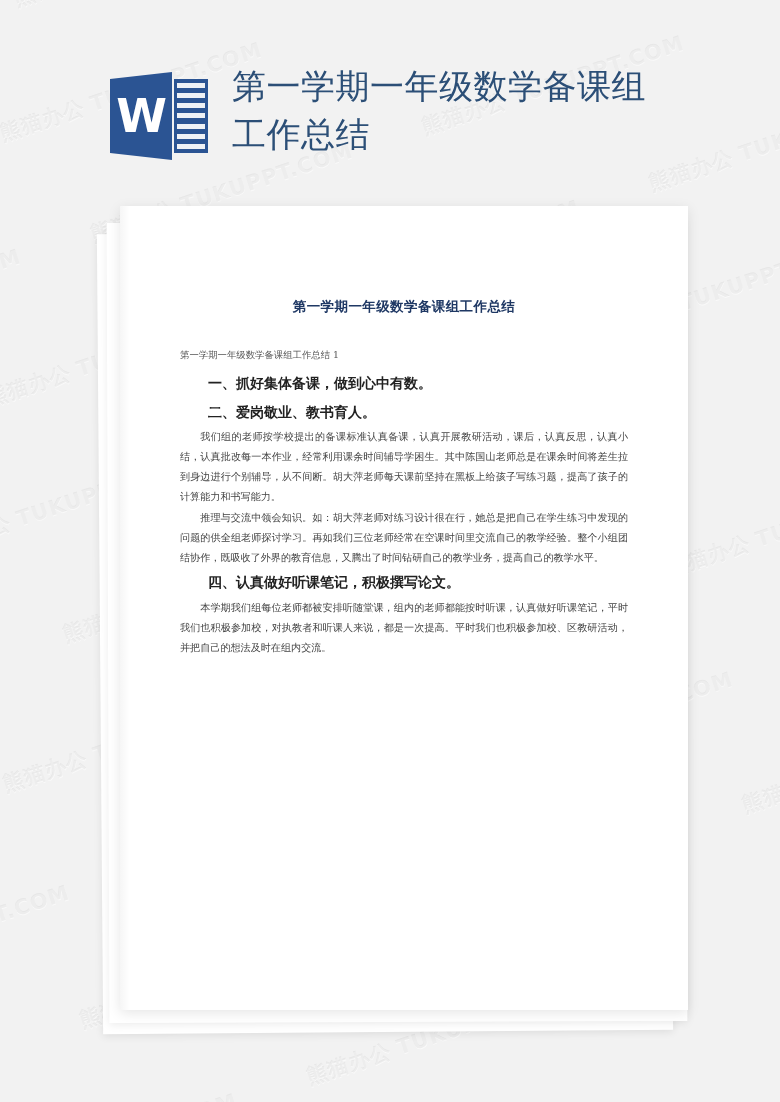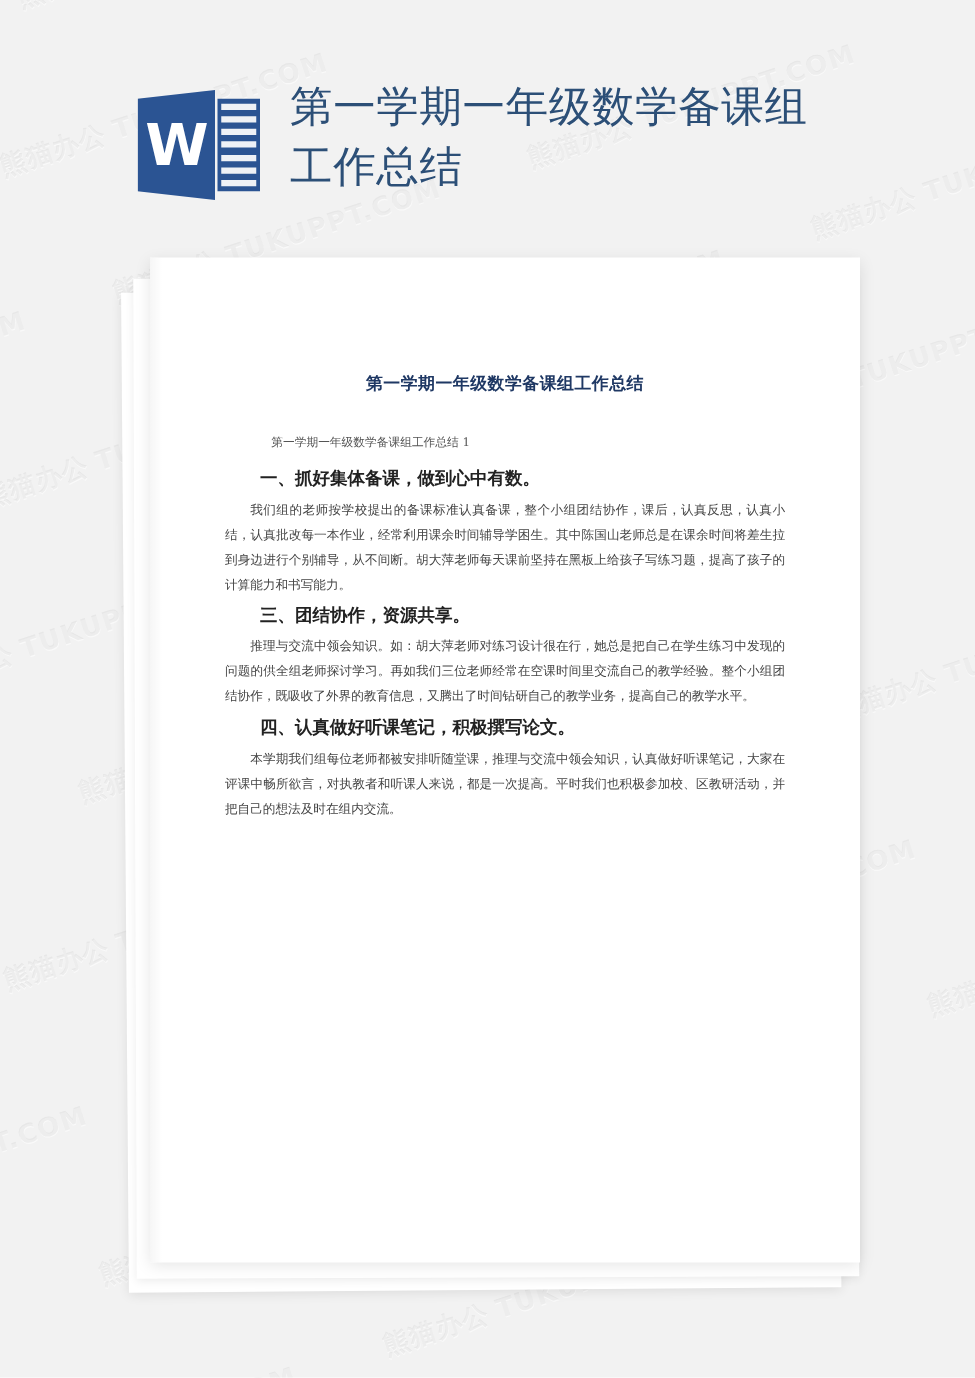--- a/index.html
+++ b/index.html
@@ -167,21 +167,20 @@
     margin-bottom: 30px;
     font-family: "DejaVu Sans", "Liberation Sans", sans-serif;
   }
 
   .doc-meta {
     font-size: 9.4px;
     color: #555;
     line-height: 1.9;
     margin-bottom: 6px;
     font-family: "DejaVu Serif", "Liberation Serif", serif;
-    margin-left: 37px;
   }
 
   .doc-para {
     font-size: 10.1px;
     line-height: 1.98;
     color: #444;
     text-align: justify;
     text-indent: 2em;
     margin-bottom: 1px;
     font-family: "DejaVu Serif", "Liberation Serif", serif;
@@ -270,25 +269,25 @@
 <div id="paper-stack">
   <div class="sheet" id="sheet-back-2"></div>
   <div class="sheet" id="sheet-back-1"></div>
 
   <div class="sheet" id="sheet-front">
     <div id="doc-body">
       <div id="doc-title">第一学期一年级数学备课组工作总结</div>
       <div class="doc-meta">第一学期一年级数学备课组工作总结 1</div>
       <div id="doc-blocks">
           <div class="doc-heading">一、抓好集体备课，做到心中有数。</div>
-          <div class="doc-para">我们组的老师按学校提出的备课标准认真备课，整个小组团结协作，课后，认真反思，认真小结，认真批改每一本作业，经常利用课余时间辅导学困生。其中陈国山老师总是在课余时间将差生拉到身边进行个别辅导，从不间断。胡大萍老师每天课前坚持在黑板上给孩子写练习题，提高了孩子的计算能力和书写能力。</div>
-          <div class="doc-heading">三、团结协作，资源共享。</div>
+          <div class="doc-heading">二、爱岗敬业、教书育人。</div>
+          <div class="doc-para">我们组的老师按学校提出的备课标准认真备课，认真开展教研活动，课后，认真反思，认真小结，认真批改每一本作业，经常利用课余时间辅导学困生。其中陈国山老师总是在课余时间将差生拉到身边进行个别辅导，从不间断。胡大萍老师每天课前坚持在黑板上给孩子写练习题，提高了孩子的计算能力和书写能力。</div>
           <div class="doc-para">推理与交流中领会知识。如：胡大萍老师对练习设计很在行，她总是把自己在学生练习中发现的问题的供全组老师探讨学习。再如我们三位老师经常在空课时间里交流自己的教学经验。整个小组团结协作，既吸收了外界的教育信息，又腾出了时间钻研自己的教学业务，提高自己的教学水平。</div>
           <div class="doc-heading">四、认真做好听课笔记，积极撰写论文。</div>
-          <div class="doc-para">本学期我们组每位老师都被安排听随堂课，推理与交流中领会知识，认真做好听课笔记，大家在评课中畅所欲言，对执教者和听课人来说，都是一次提高。平时我们也积极参加校、区教研活动，并把自己的想法及时在组内交流。</div>
+          <div class="doc-para">本学期我们组每位老师都被安排听随堂课，组内的老师都能按时听课，认真做好听课笔记，平时我们也积极参加校，对执教者和听课人来说，都是一次提高。平时我们也积极参加校、区教研活动，并把自己的想法及时在组内交流。</div>
         </div>
     </div>
   </div>
 </div>
 
 <div id="header">
   <div id="word-icon">
     <div class="wi-left"></div>
     <div class="wi-w">W</div>
     <div class="wi-right">

